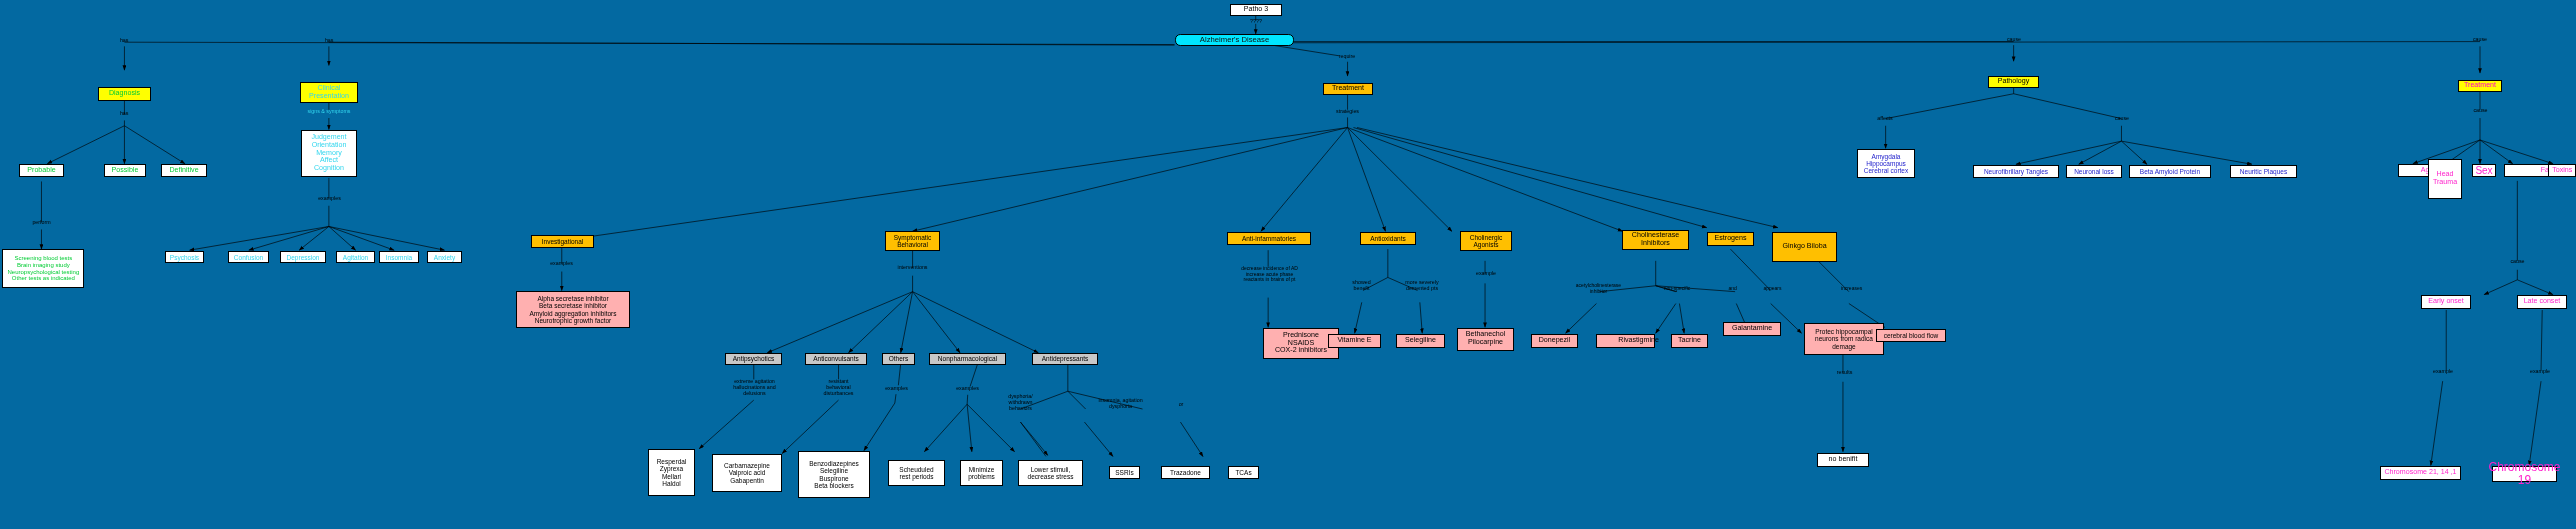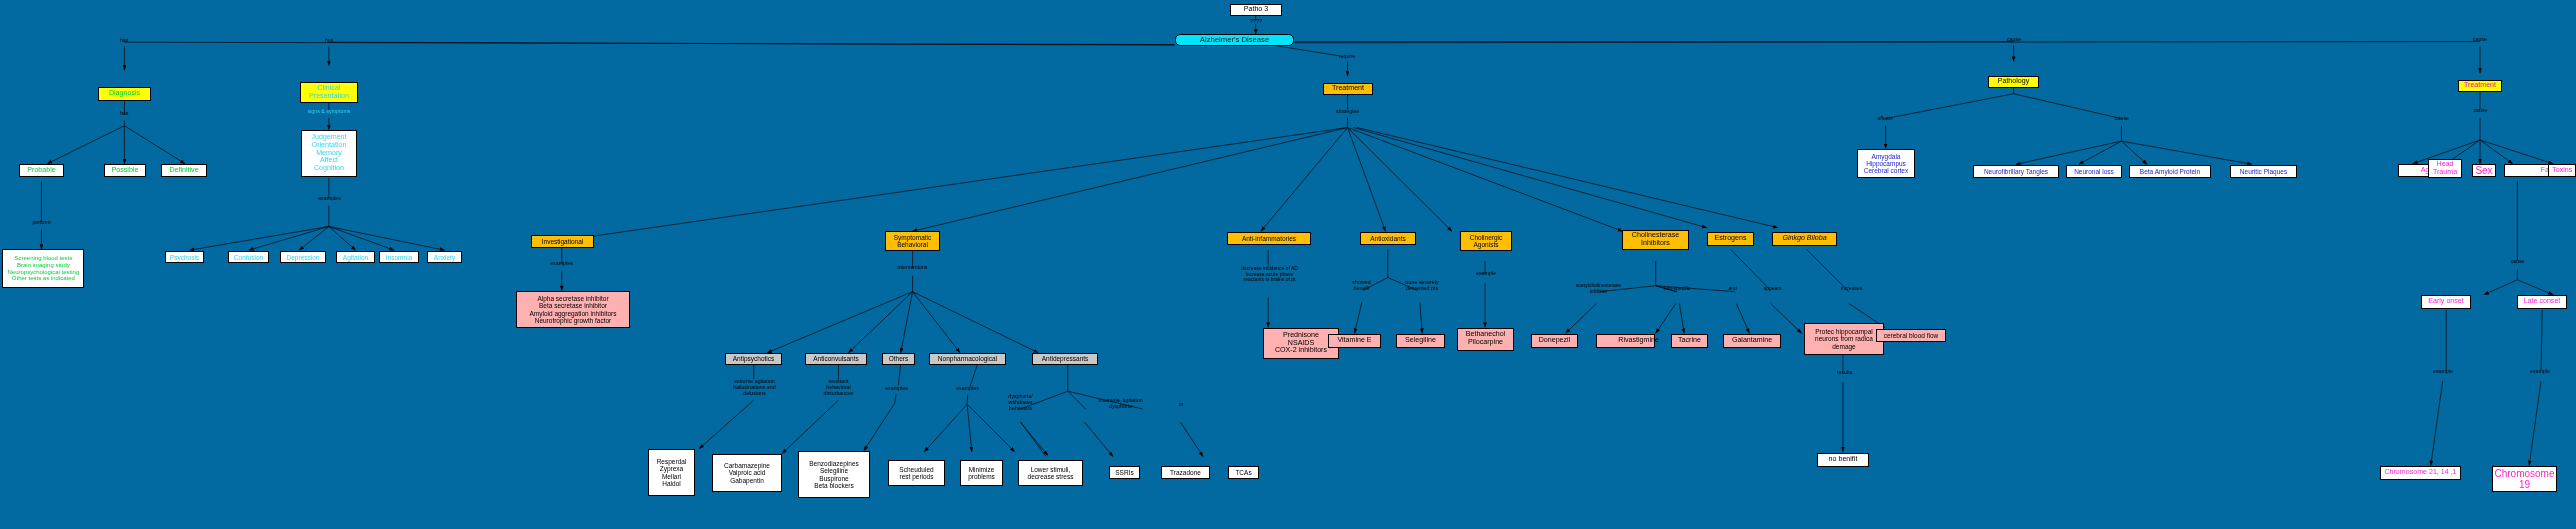--- a/index.html
+++ b/index.html
@@ -265,51 +265,51 @@
   <div class="node orange" style="left:1460px;top:231px;width:52px;height:19.6px;font-size:6.5px;">Cholinergic
 Agonists</div>
   <div class="node pink" style="left:1457px;top:328px;width:57px;height:22.5px;font-size:7.1px;">Bethanechol
 Pilocarpine</div>
 
   <div class="node orange" style="left:1622px;top:230px;width:67px;height:20px;font-size:7.1px;">Cholinesterase
 Inhibitors</div>
   <div class="node pink" style="left:1531px;top:334px;width:47px;height:13.6px;font-size:7.1px;">Donepezil</div>
   <div class="node pink" style="left:1596px;top:334px;width:59px;height:13.6px;font-size:7.1px;padding-left:28px;">Rivastigmine</div>
   <div class="node pink" style="left:1671px;top:334px;width:37px;height:13.6px;font-size:7.1px;">Tacrine</div>
-  <div class="node pink" style="left:1723px;top:334px;width:58px;height:13.6px;font-size:7.1px;">Galantamine</div>
+  <div class="node pink" style="left:1723px;top:322px;width:58px;height:13.6px;font-size:7.1px;">Galantamine</div>
 
   <div class="node orange" style="left:1707px;top:232px;width:47px;height:14.2px;font-size:7.1px;">Estrogens</div>
-  <div class="node orange" style="left:1772px;top:232px;width:65px;height:14px;font-size:7.1px;font-style:italic;">Ginkgo Biloba</div>
+  <div class="node orange" style="left:1772px;top:232px;width:65px;height:30px;font-size:7.1px;">Ginkgo Biloba</div>
 
   <div class="node pink" style="left:1804px;top:323px;width:80px;height:32px;font-size:6.5px;">Protec hippocampal
 neurons from radica
 demage</div>
   <div class="node pink" style="left:1876px;top:329px;width:70px;height:13px;font-size:6.5px;">cerebral blood flow</div>
   <div class="node plain" style="left:1817px;top:453px;width:52px;height:14.2px;font-size:7.1px;">no benifit</div>
 
   <div class="node blue-txt" style="left:1857px;top:149px;width:58px;height:29px;font-size:6.5px;">Amygdala
 Hippocampus
 Cerebral cortex</div>
 
   <div class="node blue-txt" style="left:1973px;top:165px;width:86px;height:13px;font-size:6.5px;">Neurofibrillary Tangles</div>
   <div class="node blue-txt" style="left:2066px;top:165px;width:56px;height:13px;font-size:6.5px;">Neuronal loss</div>
   <div class="node blue-txt" style="left:2129px;top:165px;width:82px;height:13px;font-size:6.5px;">Beta Amyloid Protein</div>
   <div class="node blue-txt" style="left:2230px;top:165px;width:67px;height:13px;font-size:6.5px;">Neuritic Plaques</div>
 
   <div class="node magenta-txt" style="left:2398px;top:164px;width:24px;height:13px;font-size:7.1px;padding-left:28px;">Age</div>
-  <div class="node magenta-txt" style="left:2428px;top:159px;width:34px;height:19px;font-size:7.1px;">Head
+  <div class="node magenta-txt" style="left:2428px;top:159px;width:34px;height:40px;font-size:7.1px;">Head
 Trauma</div>
   <div class="node magenta-txt" style="left:2472px;top:164px;width:24px;height:13px;font-size:10px;">Sex</div>
   <div class="node magenta-txt" style="left:2504px;top:164px;width:37px;height:13px;font-size:7.1px;padding-left:48px;">Familial</div>
   <div class="node magenta-txt" style="left:2548px;top:164px;width:28.4px;height:13px;font-size:7.1px;">Toxins</div>
 
   <div class="node magenta-txt" style="left:2421px;top:295px;width:50px;height:13.6px;font-size:7.1px;">Early onset</div>
   <div class="node magenta-txt" style="left:2517px;top:295px;width:50px;height:13.6px;font-size:7.1px;">Late conset</div>
   <div class="node magenta-txt" style="left:2380px;top:466px;width:81px;height:13.6px;font-size:7.1px;">Chromosome 21, 14 ,1</div>
-  <div class="node magenta-txt" style="left:2492px;top:466px;width:65px;height:26px;font-size:10px;">Chromosome 19</div>
+  <div class="node magenta-txt" style="left:2492px;top:466px;width:65px;height:16px;font-size:12px;">Chromosome 19</div>
 
   <div class="lbl" style="left:1241px;top:19px;width:30px;">????</div>
   <div class="lbl" style="left:110px;top:38px;width:28.4px;">has</div>
   <div class="lbl" style="left:315px;top:38px;width:28.4px;">has</div>
   <div class="lbl" style="left:1329px;top:54px;width:36px;">require</div>
   <div class="lbl" style="left:1999px;top:37px;width:30px;">cause</div>
   <div class="lbl" style="left:2465px;top:37px;width:30px;">cause</div>
 
   <div class="lbl" style="left:110px;top:111px;width:28.4px;">has</div>
   <div class="lbl" style="left:293px;top:109px;width:72px;color:#33d6ee;">signs &amp; symptoms</div>

